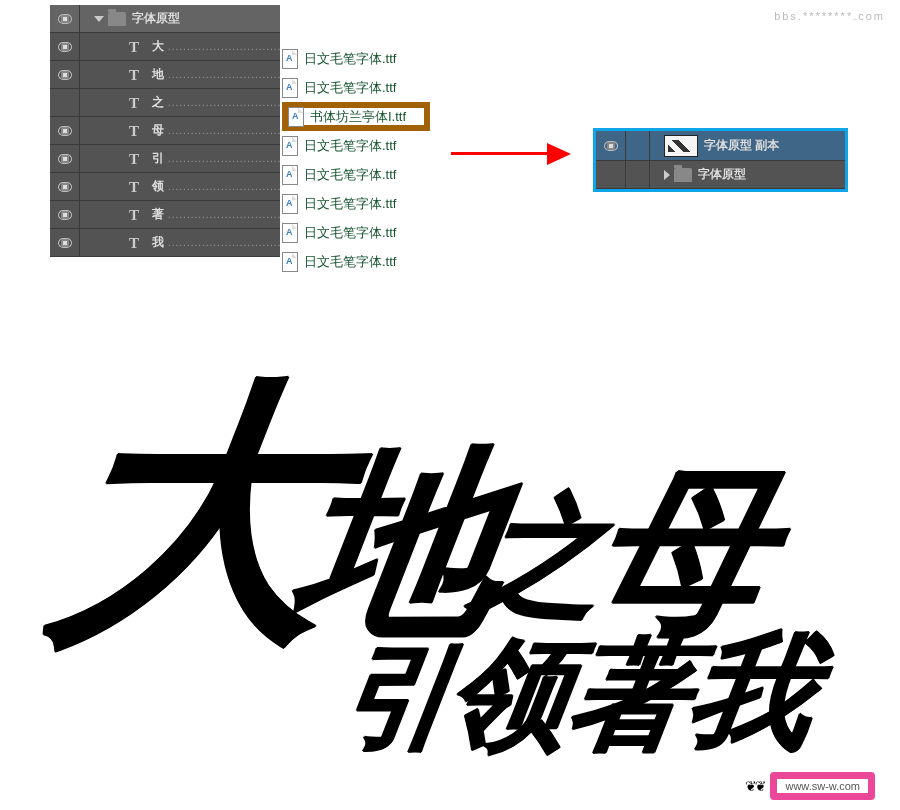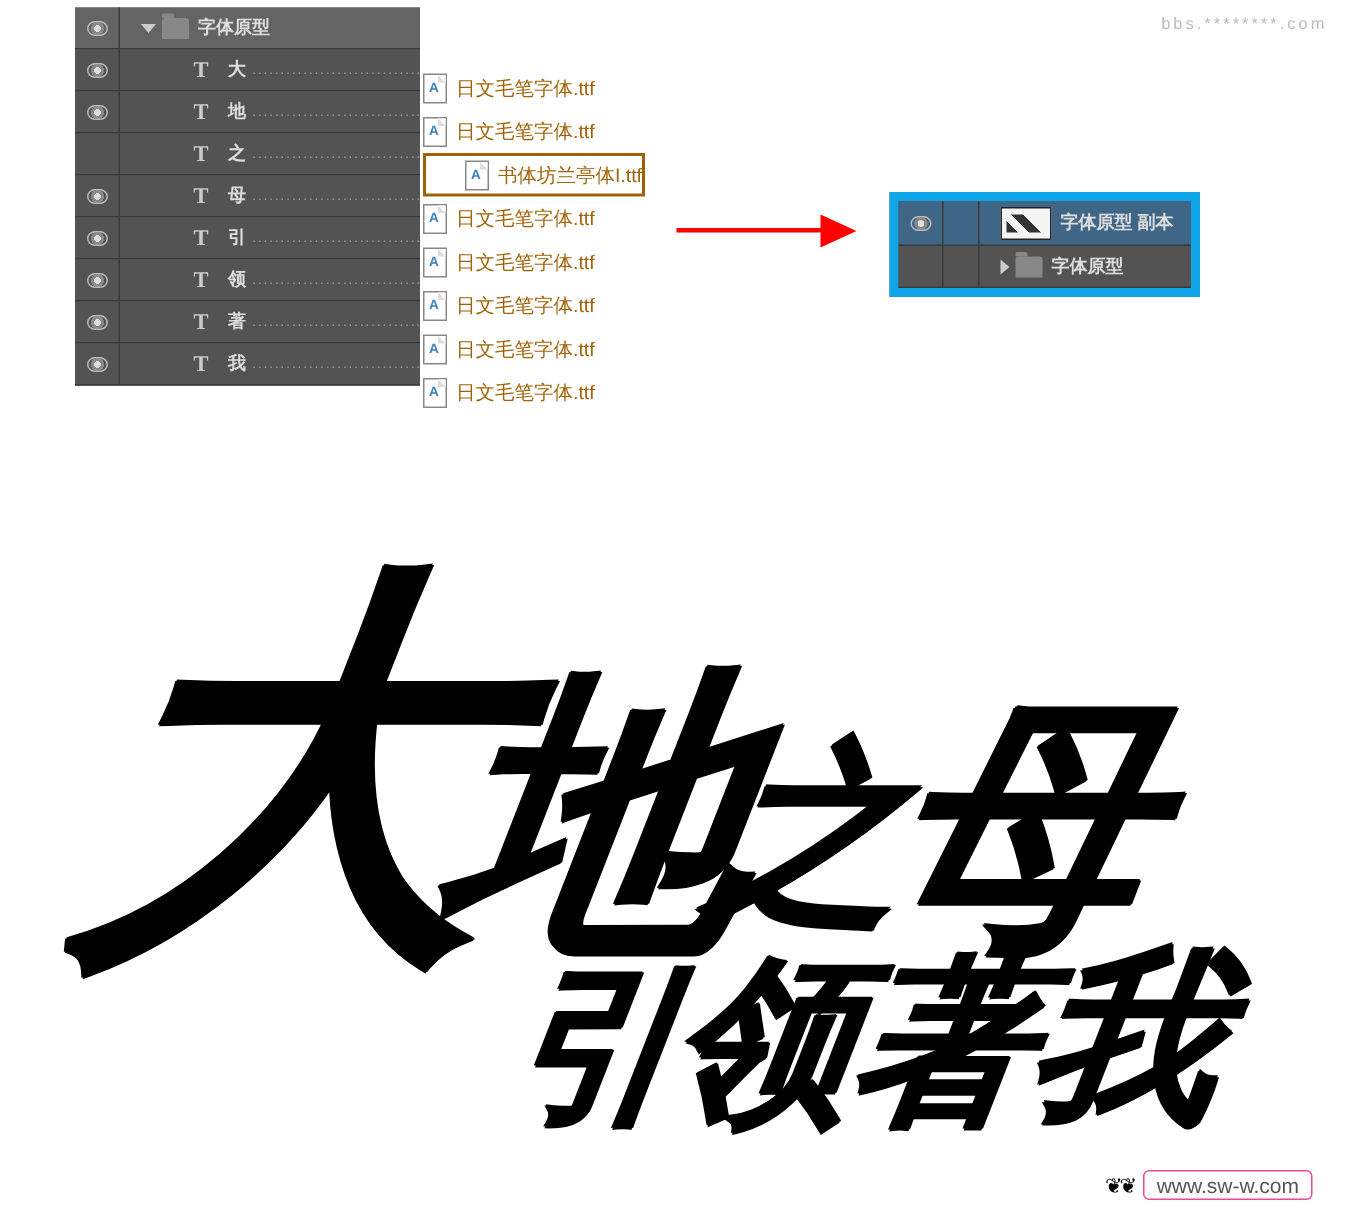--- a/index.html
+++ b/index.html
@@ -15,23 +15,23 @@
       position: absolute;
       left: 50px;
       top: 5px;
       width: 230px;
       background: #535353;
     }
     .panel-right {
       position: absolute;
       left: 593px;
       top: 128px;
-      width: 207px;
+      width: 255px;
       background: #535353;
-      border: 6px solid #0ea5e9;
+      border: 3px solid #0ea5e9;
     }
     .layer-row {
       display: flex;
       align-items: center;
       height: 28px;
       border-bottom: 1px solid #3a3a3a;
       background: #535353;
       color: #ccc;
       font-size: 12px;
     }
@@ -150,25 +150,24 @@
       position: absolute;
       left: 282px;
       top: 44px;
       width: 148px;
     }
     .font-item {
       display: flex;
       align-items: center;
       height: 29px;
       font-size: 13px;
-      color: #a16207;
+      color: #14532d;
     }
     .font-item.highlighted {
-      border: 2px solid #a16207;
-      justify-content: flex-end;
+      border: 6px solid #a16207;
     }
     .file-icon {
       width: 16px;
       height: 20px;
       background: #fff;
       border: 1px solid #888;
       position: relative;
       margin-right: 6px;
       flex-shrink: 0;
     }
@@ -256,24 +255,24 @@
       bottom: 10px;
       display: flex;
       align-items: center;
     }
     .wm-eyes {
       font-size: 14px;
       margin-right: 6px;
       letter-spacing: -2px;
     }
     .wm-pill {
-      border: 1px solid #ec4899;
+      border: 7px solid #ec4899;
       border-radius: 4px;
       padding: 1px 8px;
-      font-size: 14px;
+      font-size: 11px;
       color: #555;
       font-family: Arial, sans-serif;
     }
   </style>
 </head>
 <body>
 
 <div class="panel-left">
   <div class="layer-row group-row">
     <div class="vis-col">

